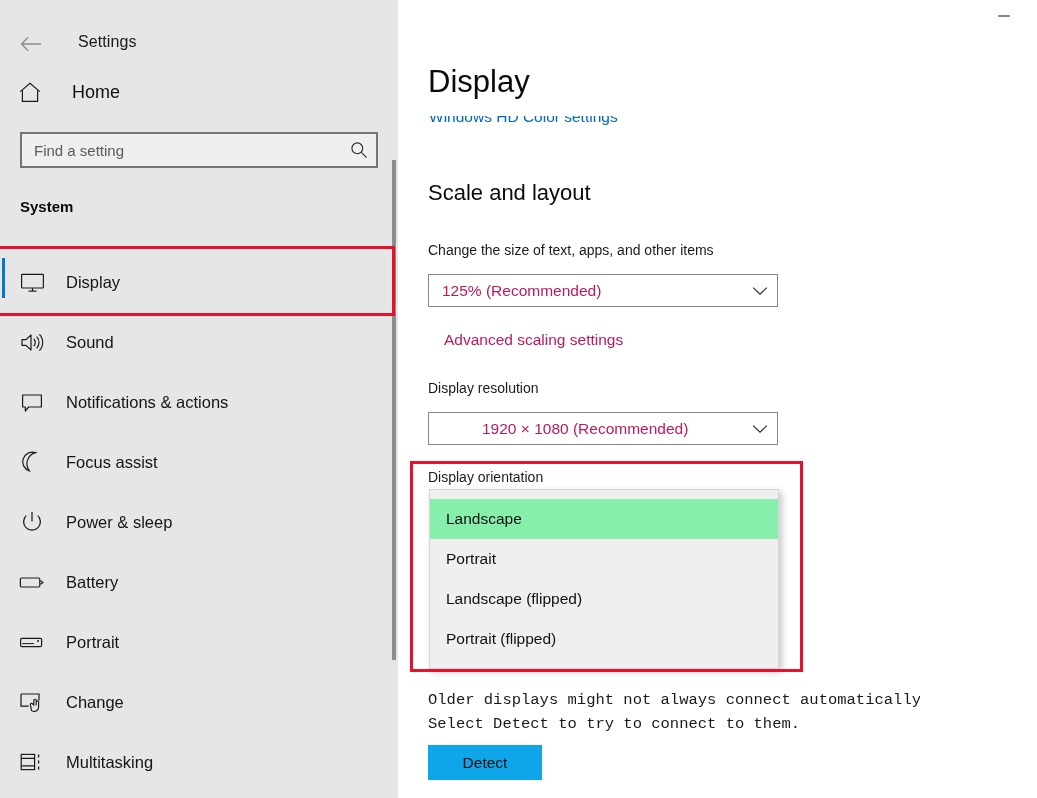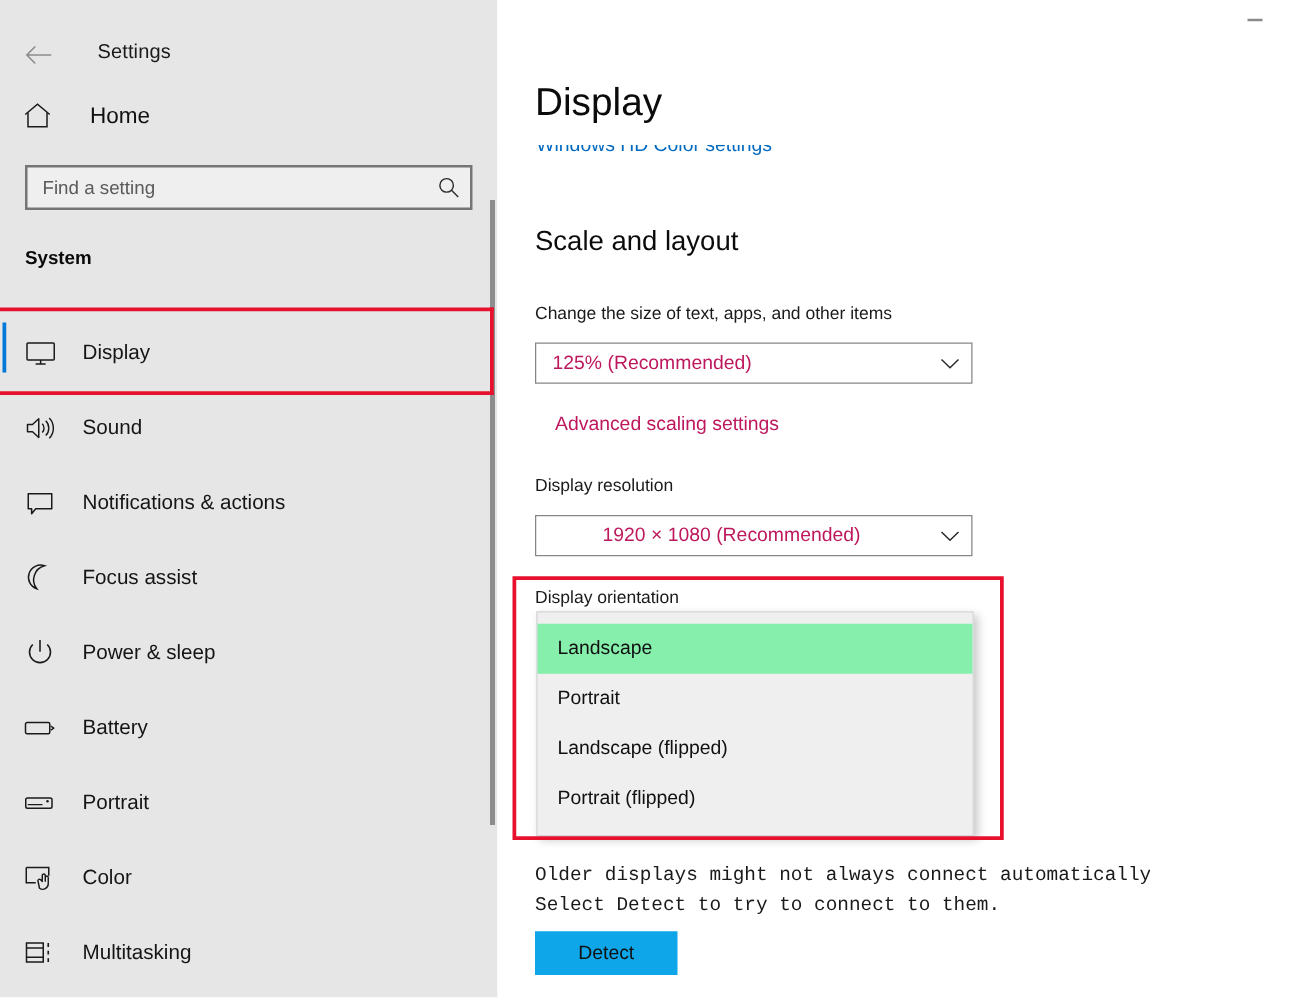--- a/index.html
+++ b/index.html
@@ -403,21 +403,21 @@
         <span class="lbl">Portrait</span>
       </div>
 
       <div class="nav-item">
         <span class="ic">
           <svg width="26" height="22" viewBox="0 0 26 22">
             <path d="M2 3 L20 3 L20 9.5 M2 3 L2 15.2 L9.6 15.2" fill="none" stroke="#1a1a1a" stroke-width="1.2"></path>
             <path d="M12.6 19.6 A4.4 4.4 0 0 0 19.6 16 L19.6 11 A1.2 1.2 0 0 0 17.2 11 L17.2 14 L17.2 9.4 A1.2 1.2 0 0 0 14.8 9.4 L14.8 14.2 L13.3 12.6 A1.3 1.3 0 0 0 11.5 14.4 Z" fill="none" stroke="#1a1a1a" stroke-width="1.15" stroke-linejoin="round"></path>
           </svg>
         </span>
-        <span class="lbl">Color</span>
+        <span class="lbl">Change</span>
       </div>
 
       <div class="nav-item">
         <span class="ic">
           <svg width="26" height="22" viewBox="0 0 26 22">
             <rect x="2.2" y="3.4" width="13.4" height="15.2" fill="none" stroke="#1a1a1a" stroke-width="1.2"></rect>
             <path d="M2.2 7.4 L15.6 7.4 M2.2 14.8 L15.6 14.8" stroke="#1a1a1a" stroke-width="1.2"></path>
             <path d="M19.6 3.4 L19.6 6.6 M19.6 9.6 L19.6 12.6 M19.6 15.6 L19.6 18.6" stroke="#1a1a1a" stroke-width="1.3"></path>
           </svg>
         </span>

